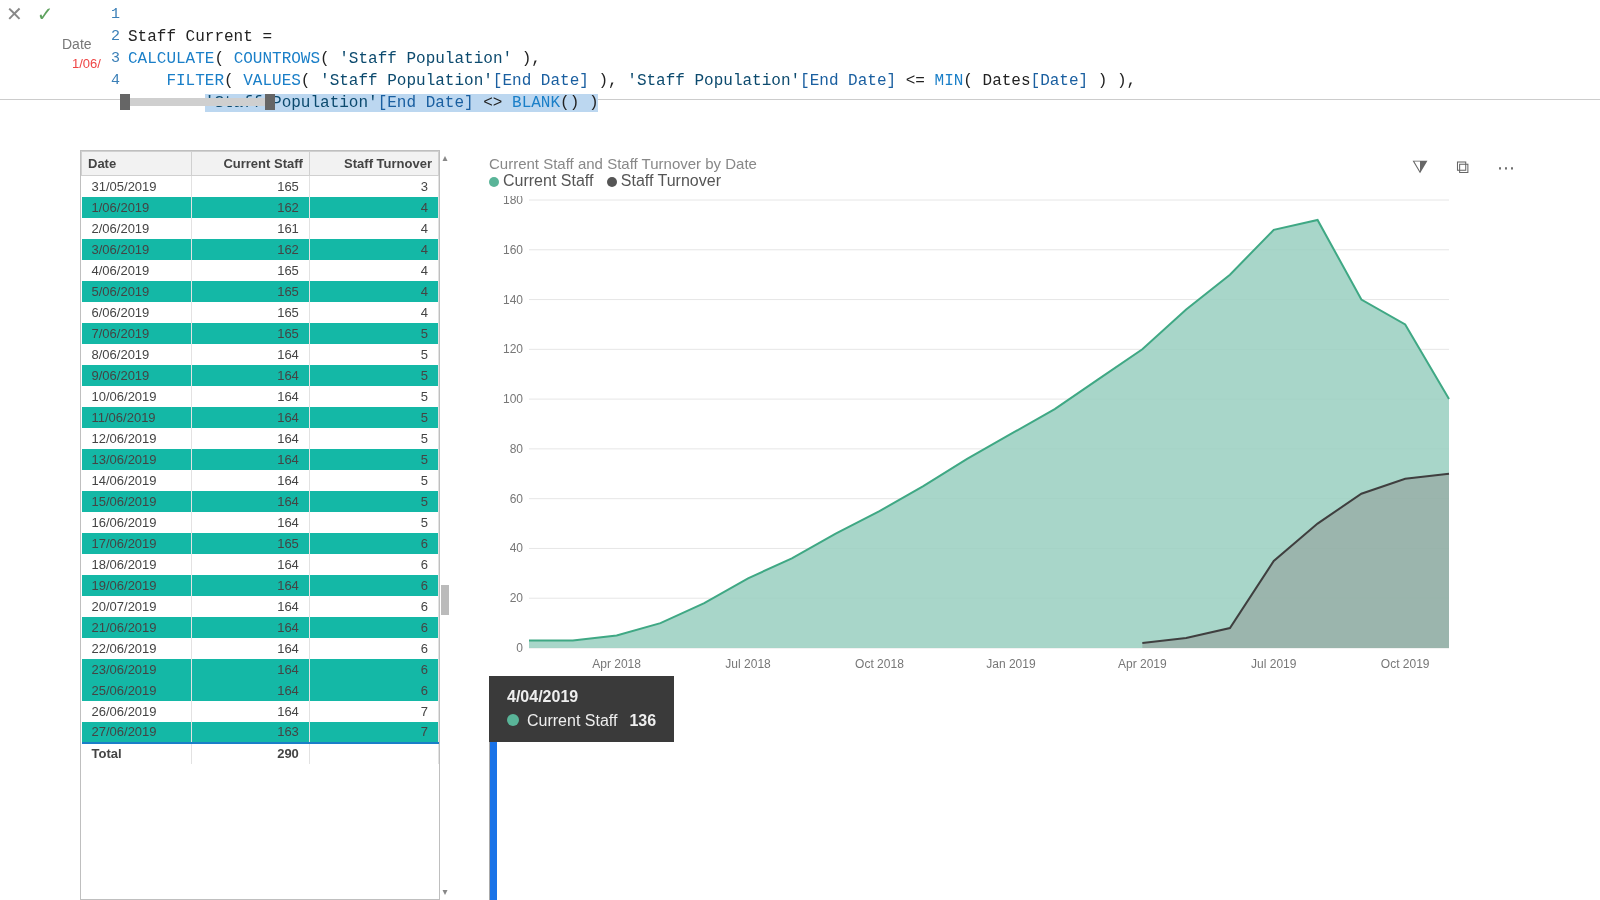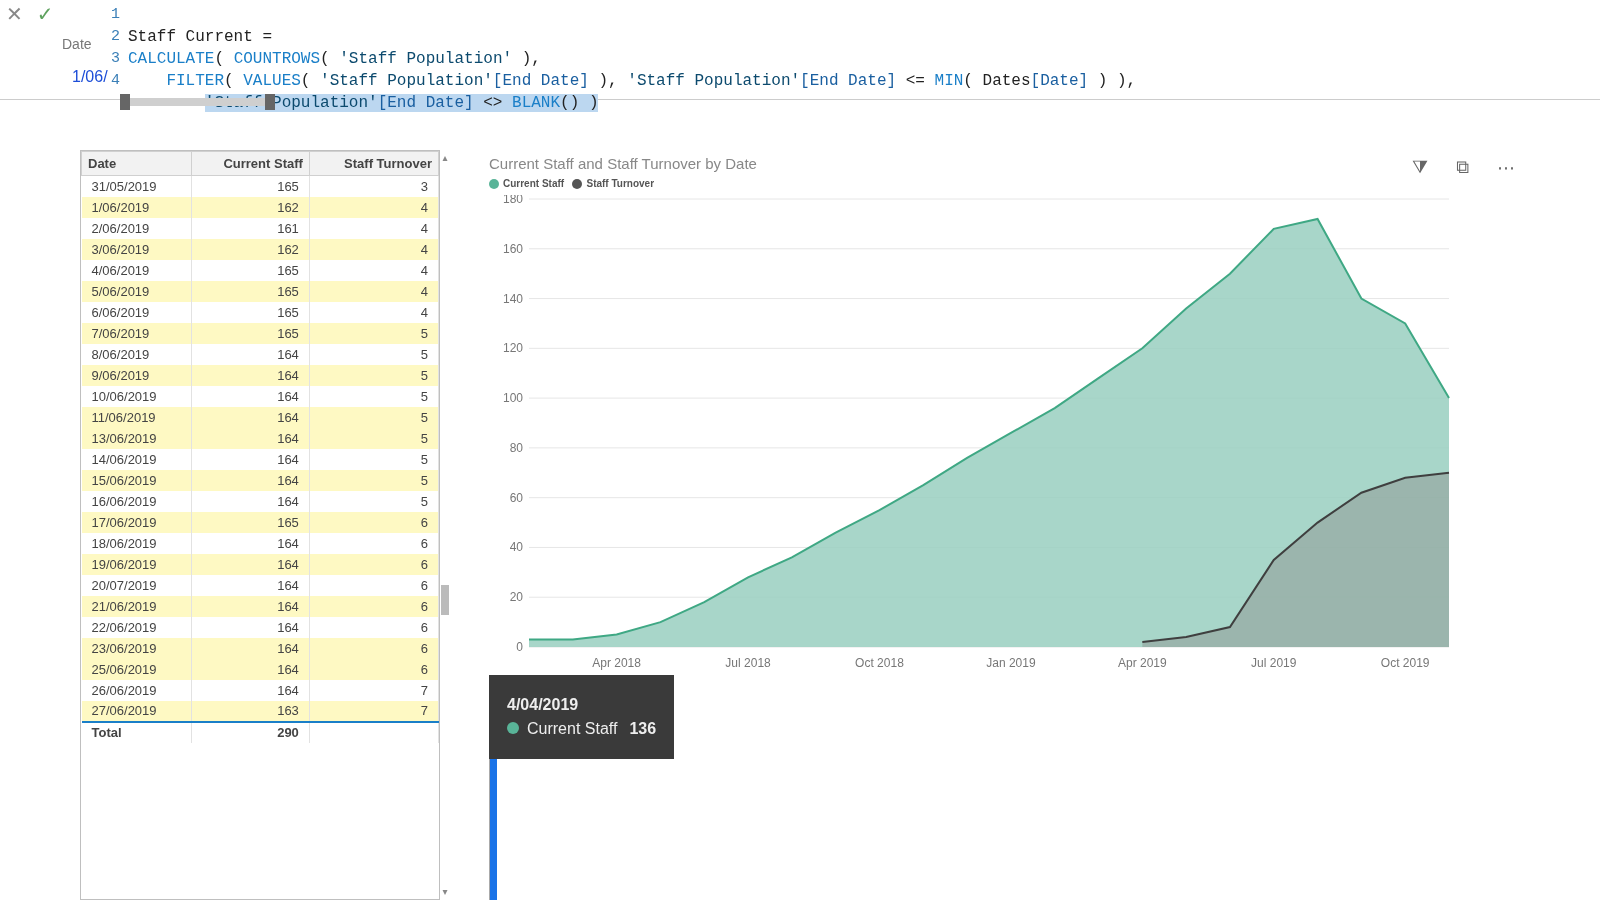--- a/index.html
+++ b/index.html
@@ -4,21 +4,21 @@
 <style>
   * { box-sizing: border-box; margin: 0; padding: 0; }
   body { font-family: "Segoe UI", Arial, sans-serif; font-size: 13px; color: #333; background: #fff; width: 1600px; height: 900px; overflow: hidden; }
 
   
   .formula-bar { display: flex; align-items: flex-start; border-bottom: 1px solid #ccc; height: 100px; }
   .fb-controls { width: 100px; display: flex; align-items: flex-start; padding: 2px 6px; gap: 14px; }
   .fb-controls .ico { font-size: 20px; color: #888; cursor: pointer; }
   .fb-controls .ico.ok { color: #5fa25f; }
   .fb-left-frag { position: absolute; top: 36px; left: 62px; color: #777; font-size: 14px; }
-  .fb-left-val  { position: absolute; top: 68px; left: 72px; color: #1d4ed8; font-size: 16px; }
+  .fb-left-val  { position: absolute; top: 56px; left: 72px; color: #ef4444; font-size: 13px; }
 
   .code-area { position: relative; flex: 1; font-family: Consolas, "Courier New", monospace; font-size: 16px; line-height: 22px; padding-top: 4px; }
   .gutter { position: absolute; left: 0; top: 4px; width: 20px; text-align: right; color: #3a7fb7; font-size: 15px; }
   .code-lines { margin-left: 28px; white-space: pre; }
   .tk-plain { color: #222; }
   .tk-func  { color: #1a7fc8; }
   .tk-str   { color: #0c4a6e; }
   .tk-col   { color: #1a5fa0; }
   .sel { background: #bcd7f0; }
 
@@ -30,48 +30,48 @@
 
   
   .table-wrap { width: 360px; margin-left: 80px; border: 1px solid #bfbfbf; background: #fff; font-size: 13px; position: relative; }
   .tbl { width: 100%; border-collapse: collapse; }
   .tbl th { background: #f2f2f2; border: 1px solid #d0d0d0; padding: 4px 6px; font-weight: 600; color: #444; }
   .tbl th.left { text-align: left; }
   .tbl th.right { text-align: right; }
   .tbl td { border-right: 1px solid #e2e2e2; padding: 2px 10px; height: 21px; color: #444; }
   .tbl td.date { text-align: left; }
   .tbl td.n { text-align: right; }
-  .tbl tr.alt { background: #fef9c3; }
+  .tbl tr.alt { background: #14b8a6; }
   .total-row td { border-top: 2px solid #1a7fc8; font-weight: 700; background: #fff; }
   .table-scroll { position: absolute; right: -12px; top: 0; bottom: 0; width: 12px; }
   .ts-arrow { width: 12px; height: 14px; color: #888; text-align: center; font-size: 10px; line-height: 14px; }
   .ts-thumb { position: absolute; left: 2px; width: 8px; height: 30px; background: #bbb; top: 58%; }
 
   
   .chart-wrap { flex: 1; margin-left: 40px; margin-right: 60px; position: relative; }
   .chart-card { position: relative; border: 1px solid transparent; padding: 4px 8px; }
   .chart-title { color: #888; font-size: 15px; }
   .chart-toolbar { position: absolute; right: 24px; top: 6px; display: flex; gap: 28px; color: #666; }
   .chart-toolbar .ico { font-size: 18px; cursor: pointer; }
-  .legend { margin-top: 6px; font-size: 10px; color: #555; font-weight: bold; }
+  .legend { font-size: 16px; color: #555; }
   .legend .dot { display: inline-block; width: 10px; height: 10px; border-radius: 50%; margin-right: 4px; vertical-align: middle; }
   .dot.green { background: #59b498; }
   .dot.grey  { background: #555; }
 
   svg.plot { display: block; margin-top: 6px; }
   .axis text { font-size: 12px; fill: #777; }
   .grid line { stroke: #e6e6e6; }
   .area-green { fill: #99cfbf; opacity: 0.85; }
   .line-green { fill: none; stroke: #3fa884; stroke-width: 2; }
   .area-grey  { fill: #8f9a96; opacity: 0.55; }
   .line-grey  { fill: none; stroke: #3f3f3f; stroke-width: 2; }
 
   .sel-rect { position: absolute; border: 4px solid #1a73e8; pointer-events: none; }
   .hover-line { position: absolute; width: 0; border-left: 1px solid #aaa; }
-  .tooltip { position: absolute; background: #3a3a3a; color: #eee; padding: 21px 18px; font-size: 16px; }
+  .tooltip { position: absolute; background: #3a3a3a; color: #eee; padding: 12px 18px; font-size: 16px; }
   .tooltip .tt-date { font-weight: 600; margin-bottom: 6px; }
   .tooltip .tt-dot { display:inline-block; width:12px; height:12px; border-radius:50%; background:#59b498; margin-right:8px; }
   .tooltip .tt-val { font-weight: 700; margin-left: 12px; }
 
   .cursor { position: absolute; font-size: 20px; transform: rotate(-20deg); pointer-events: none; }
 </style>
 </head>
 <body>
 
 <div class="formula-bar">
@@ -164,20 +164,25 @@
             <td class="n">164</td>
             <td class="n">5</td>
           </tr>
           <tr>
             <td class="date">10/06/2019</td>
             <td class="n">164</td>
             <td class="n">5</td>
           </tr>
           <tr class="alt">
             <td class="date">11/06/2019</td>
+            <td class="n">164</td>
+            <td class="n">5</td>
+          </tr>
+          <tr>
+            <td class="date">12/06/2019</td>
             <td class="n">164</td>
             <td class="n">5</td>
           </tr>
           <tr class="alt">
             <td class="date">13/06/2019</td>
             <td class="n">164</td>
             <td class="n">5</td>
           </tr>
           <tr>
             <td class="date">14/06/2019</td>

